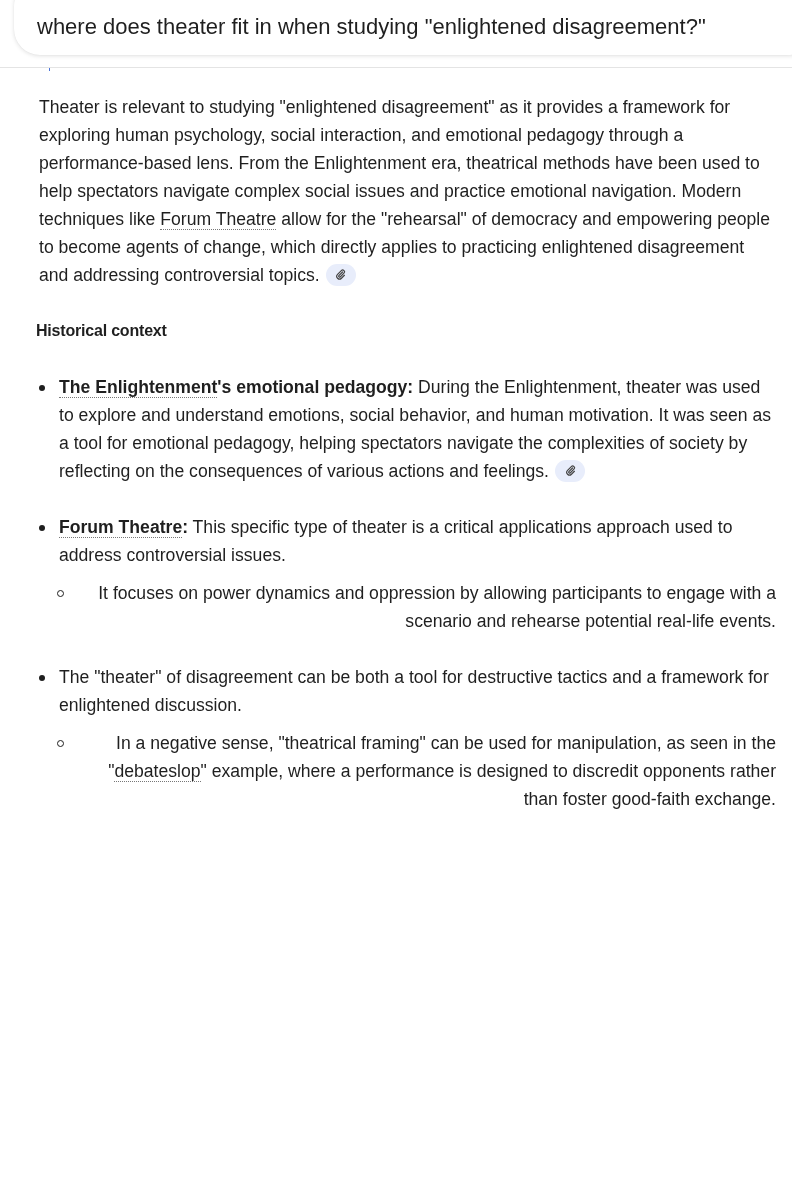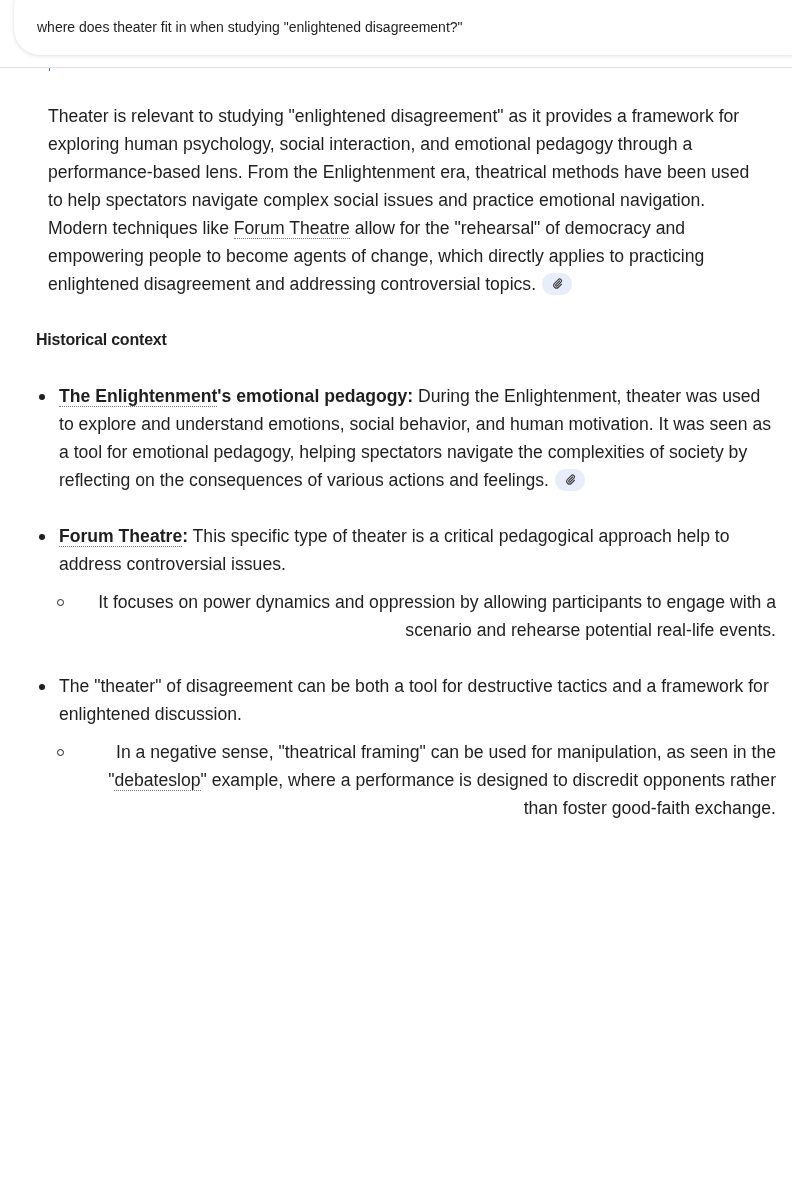--- a/index.html
+++ b/index.html
@@ -8,33 +8,33 @@
     font-family: "Liberation Sans", sans-serif; color: #1f1f1f;
   }
   .query-bubble {
     position: absolute; left: 14px; top: -20px; width: 800px; height: 75px;
     background: #ffffff; border-radius: 26px;
     box-shadow: 0 1px 4px rgba(0,0,0,0.12), 0 0 1px rgba(0,0,0,0.08);
     box-sizing: border-box;
   }
   .query-text {
     position: absolute; left: 37px; top: 16px;
-    font-size: 14px; line-height: 22px; color: #1f1f1f;
+    font-size: 22px; line-height: 22px; color: #1f1f1f;
   }
   .divider {
     position: absolute; left: 0; top: 67px; width: 792px; height: 1px; background: #e4e4e4;
   }
   .divider-tick {
     position: absolute; left: 49px; top: 68px; width: 1px; height: 3px; background: #4a73d9;
   }
   .answer {
     position: absolute; left: 36px; top: 90px; width: 740px;
     font-size: 17.6px; line-height: 28px; color: #1f1f1f;
   }
-  .answer p { margin: 12px; }
+  .answer p { margin: 3px; }
   h2 {
     margin: 0; font-size: 16px; line-height: 28px; font-weight: bold; color: #1f1f1f;
     letter-spacing: -0.2px;
   }
   .h-hist { margin-top: 28px; }
   .h-mod { margin-top: 26px; }
   .h-theat { margin-top: 28px; }
   ul { margin: 0; padding: 0; list-style: none; }
   .bl { position: relative; padding-left: 23px; margin-top: 28px; }
   .bl::before {
@@ -77,21 +77,21 @@
   <h2 class="h-hist">Historical context</h2>
   <ul>
     <li class="bl"><b><a class="term">The Enlightenment</a><span>'s emotional pedagogy:</span></b><span> During the Enlightenment, theater was used to explore and understand emotions, social behavior, and human motivation. It was seen as a tool for emotional pedagogy, helping spectators navigate the complexities of society by reflecting on the consequences of various actions and feelings.</span><span class="cite">
           <svg viewBox="0 0 24 24">
             <path d="M16.5 6.5l-8 8a2 2 0 0 0 2.8 2.8l8.2-8.2a4 4 0 0 0-5.7-5.7L5.6 11.6a6 6 0 0 0 8.5 8.5l6.4-6.4" fill="none" stroke="#444" stroke-width="2.6" stroke-linecap="round"></path>
           </svg>
         </span></li>
   </ul>
 
   <ul>
-    <li class="bl"><b><a class="term">Forum Theatre</a><span>:</span></b><span> This specific type of theater is a critical pedagogical approach help to address controversial issues.</span>
+    <li class="bl"><b><a class="term">Forum Theatre</a><span>:</span></b><span> This specific type of theater is a critical applications approach used to address controversial issues.</span>
       <ul class="sub" style="margin-left:-4px;">
         <li class="sl">It focuses on power dynamics and oppression by allowing participants to engage with a scenario and rehearse potential real-life events.</li>
       </ul>
     </li>
   </ul>
 
   <ul>
     <li class="bl"><span>The "theater" of disagreement can be both a tool for destructive tactics and a framework for enlightened discussion.</span>
       <ul class="sub" style="margin-left:-4px;">
         <li class="sl"><span>In a negative sense, "theatrical framing" can be used for manipulation, as seen in the "</span><a class="term">debateslop</a><span>" example, where a performance is designed to discredit opponents rather than foster good-faith exchange.</span></li>

